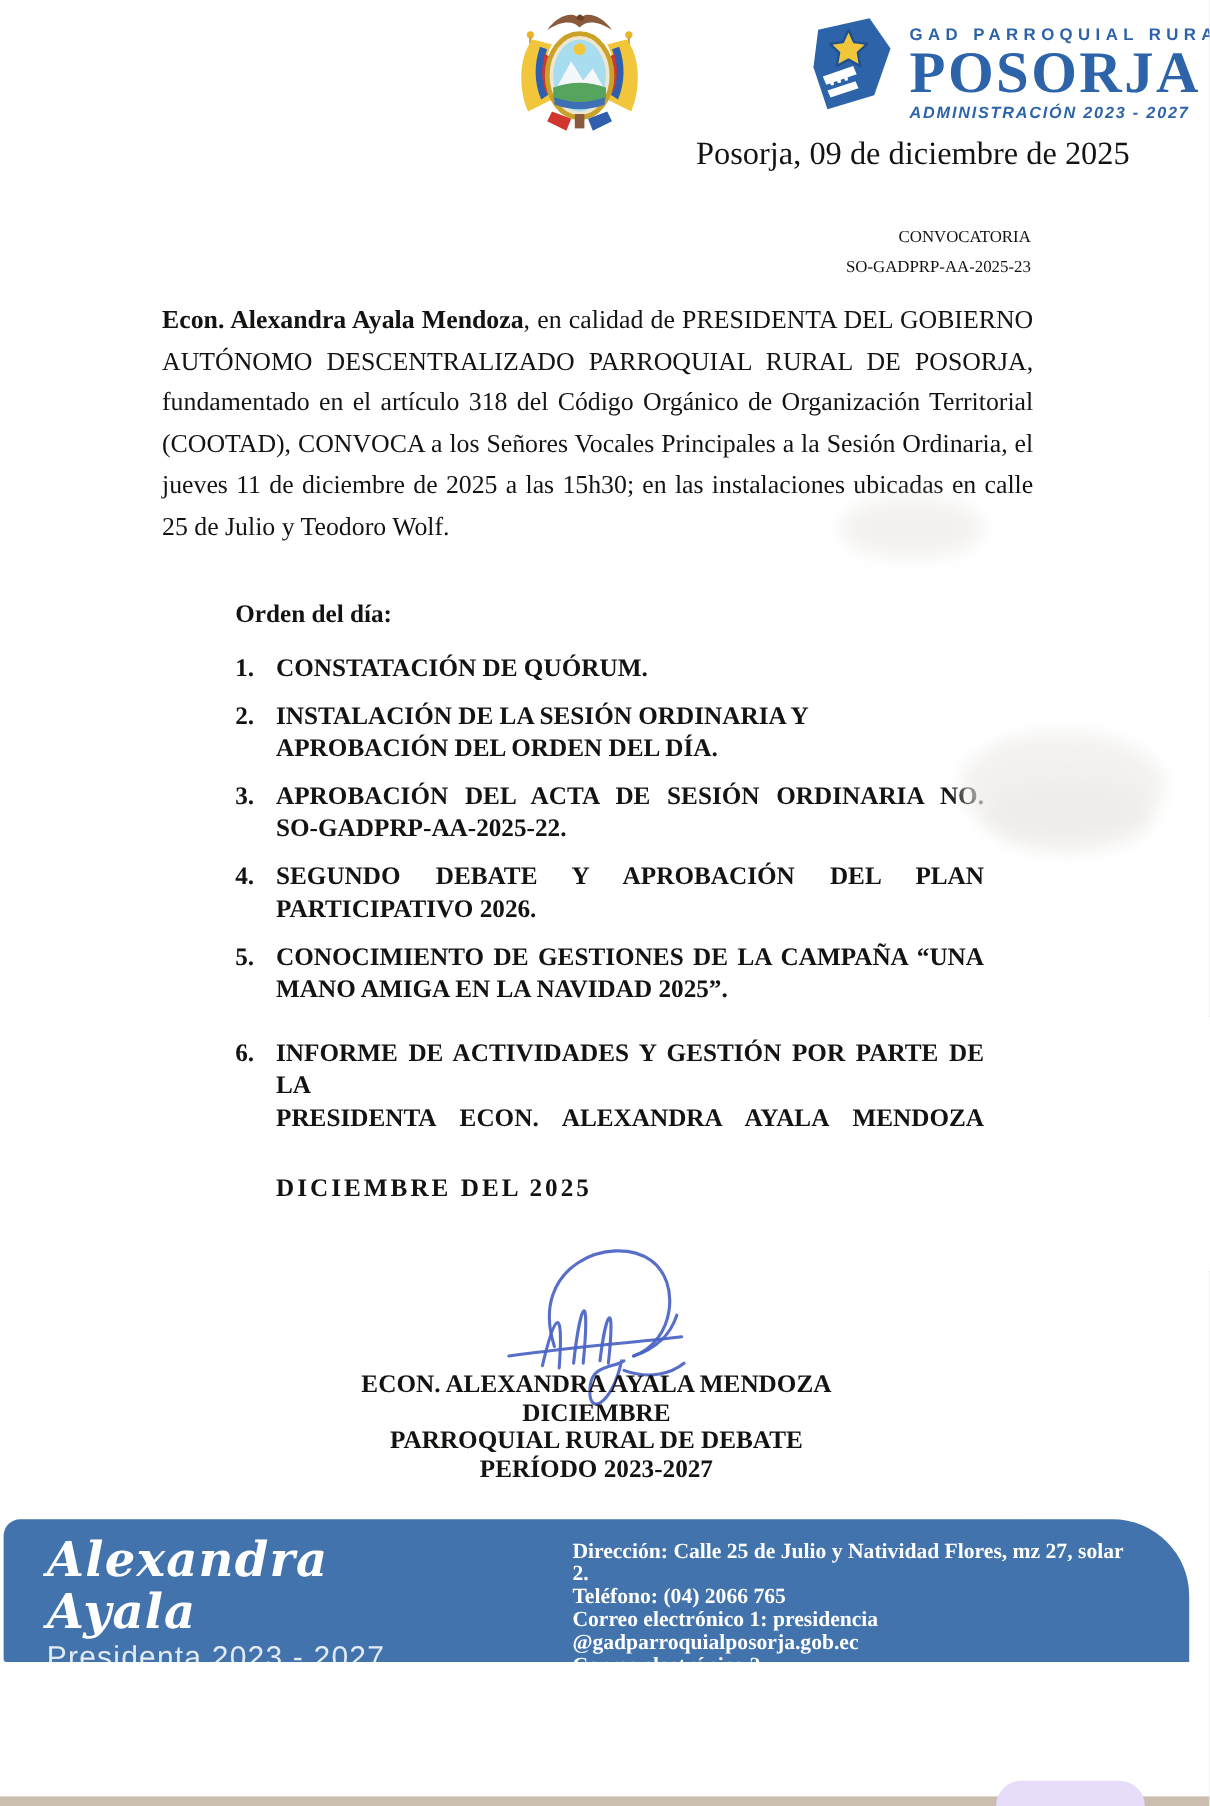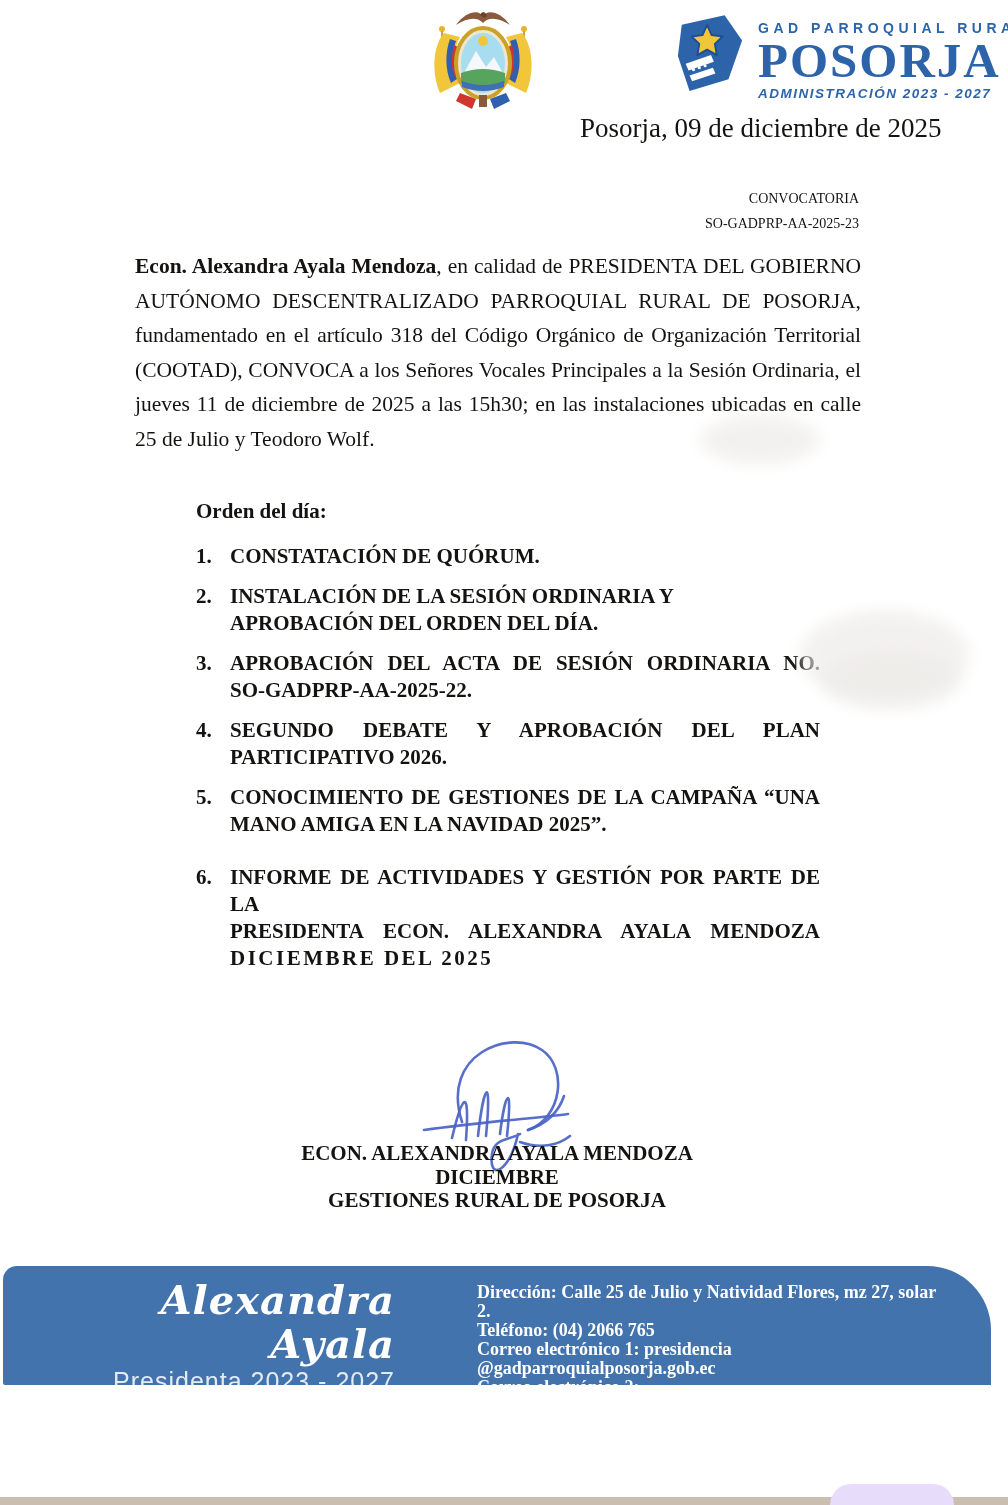--- a/index.html
+++ b/index.html
@@ -32,28 +32,28 @@
   .body-par{position:absolute;left:135px;top:249px;width:726px;font-size:21.5px;line-height:34.5px;text-align:justify;}
   .b{font-weight:700;}
   
   .agenda-heading{position:absolute;left:196px;top:499px;font-size:21px;font-weight:700;}
   .agenda{position:absolute;left:196px;top:543px;width:624px;}
   .agenda-item{display:flex;margin-bottom:13px;font-weight:700;font-size:21px;line-height:27px;}
   .agenda-item:nth-child(6){margin-top:26px;}
   .agenda-num{width:34px;flex:none;}
   .agenda-text{flex:1;}
   .agenda-line.spread{text-align:justify;text-align-last:justify;}
-  .agenda-line.tracked{letter-spacing:2.5px;}
+  .agenda-line.tracked{letter-spacing:2.5px;margin-top:32px;}
   
   .sig-svg{position:absolute;left:400px;top:1026px;width:185px;height:158px;}
   .sig-path{stroke:var(--sig-ink);fill:none;stroke-width:2.6;stroke-linecap:round;opacity:.92;}
   .sig-block{position:absolute;left:135px;top:1142px;width:724px;text-align:center;font-weight:700;font-size:21px;line-height:23.5px;}
   
   .banner{position:absolute;left:3px;top:1266px;width:988px;height:119px;background:var(--banner-blue);border-radius:14px 64px 0 2px;color:#fff;}
-  .banner-left{position:absolute;left:52px;top:12px;width:340px;text-align:right;}
+  .banner-left{position:absolute;left:36px;top:12px;width:340px;text-align:left;}
   .script-name{font-family:"DejaVu Serif",serif;font-style:italic;font-weight:700;font-size:40px;line-height:1.1;letter-spacing:1px;}
   .banner-sub{font-family:Liberation Sans, sans-serif;font-weight:400;font-size:25px;opacity:.85;margin-top:1px;letter-spacing:1px;}
   .banner-slogan{font-family:"Liberation Sans",sans-serif;font-style:italic;font-weight:700;font-size:13px;opacity:.8;margin-top:6px;}
   .banner-right{position:absolute;left:474px;top:17px;width:472px;font-weight:700;font-size:18px;line-height:19px;}
   .contact-label{}
   .banner-loc{text-align:center;margin-top:1px;font-weight:700;font-size:18px;}
   
   .bottom-strip{position:absolute;left:0;top:1497px;width:1008px;height:8px;background:var(--strip);}
   .lavender-tab{position:absolute;left:830px;top:1484px;width:124px;height:21px;background:var(--lav);border-radius:22px 22px 0 0;}
   
@@ -173,21 +173,22 @@
     <path class="sig-path" d="M100,108 C105,66 113,54 107,110"></path>
     <path class="sig-path" d="M24,104 C80,96 138,92 168,88"></path>
     <path class="sig-path" d="M118,108 C110,146 88,156 92,128 C94,112 110,114 120,108"></path>
     <path class="sig-path" d="M128,104 C146,98 158,88 164,70"></path>
     <path class="sig-path" d="M120,116 C142,124 160,118 170,110"></path>
   </svg>
 
   <div class="sig-block">
     <div>ECON. ALEXANDRA AYALA MENDOZA</div>
     <div>DICIEMBRE</div>
-    <div>GESTIONES RURAL DE POSORJA</div>
+    <div>PARROQUIAL RURAL DE DEBATE</div>
+    <div>PERÍODO 2023-2027</div>
   </div>
 
   <div class="banner">
     <div class="banner-left">
       <div class="script-name">Alexandra Ayala</div>
       <div class="banner-sub">Presidenta 2023 - 2027</div>
       <div class="banner-slogan">¡Juntos Seguiremos Haciendo Historia!</div>
     </div>
     <div class="banner-right">
       <div>

